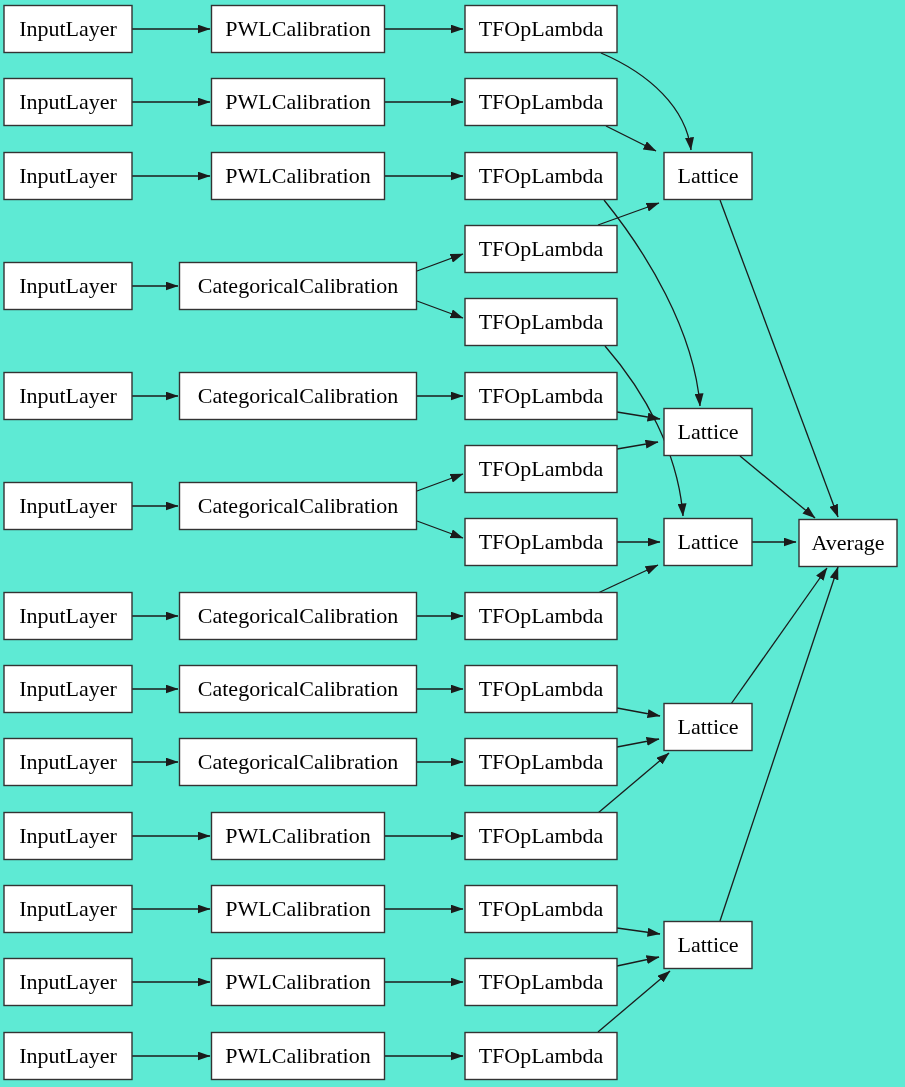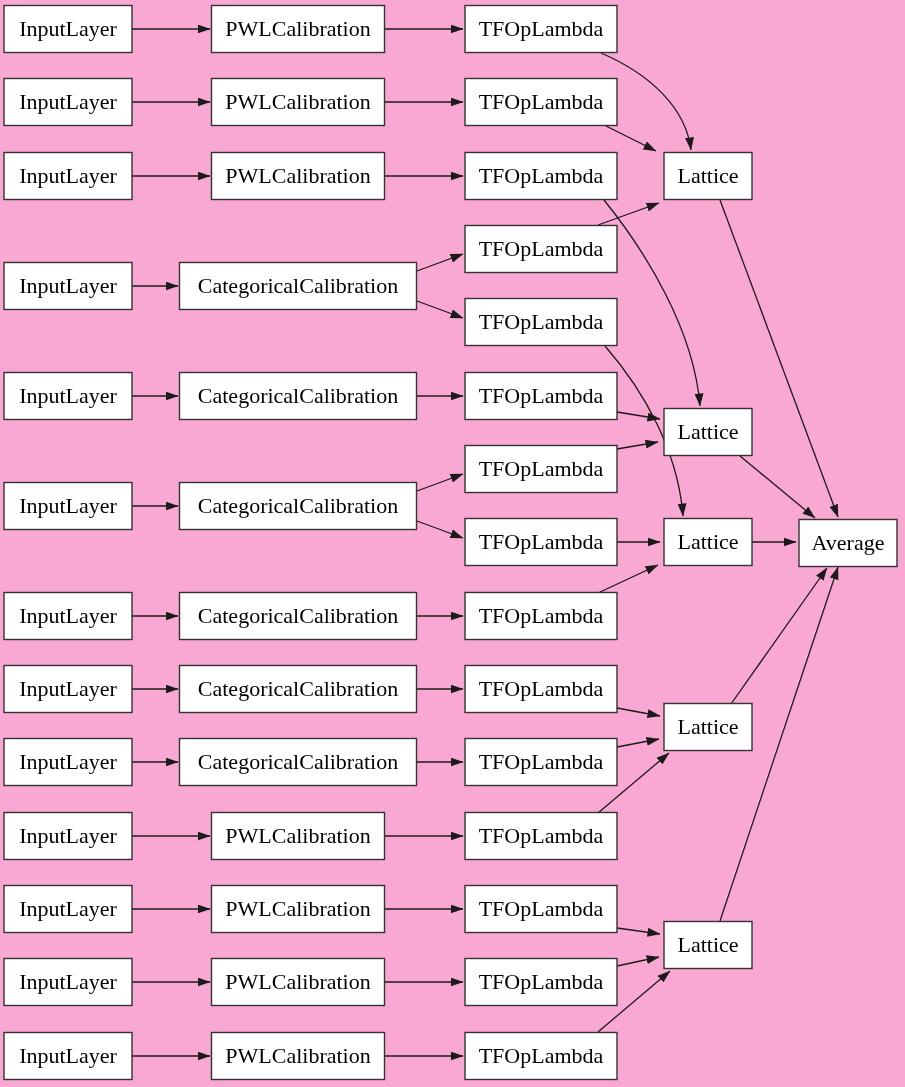--- a/index.html
+++ b/index.html
@@ -4,21 +4,21 @@
 <style>
   html, body {
     margin: 0;
     padding: 0;
     background: #ffffff;
   }
   .canvas {
     position: relative;
     width: 905px;
     height: 1087px;
-    background: #f9a8d4;
+    background: #5eead4;
     overflow: hidden;
   }
   svg { display: block; }
   .edge {
     fill: none;
     stroke: #1b1b1b;
     stroke-width: 1.3;
   }
   .node-box {
     fill: #ffffff;

